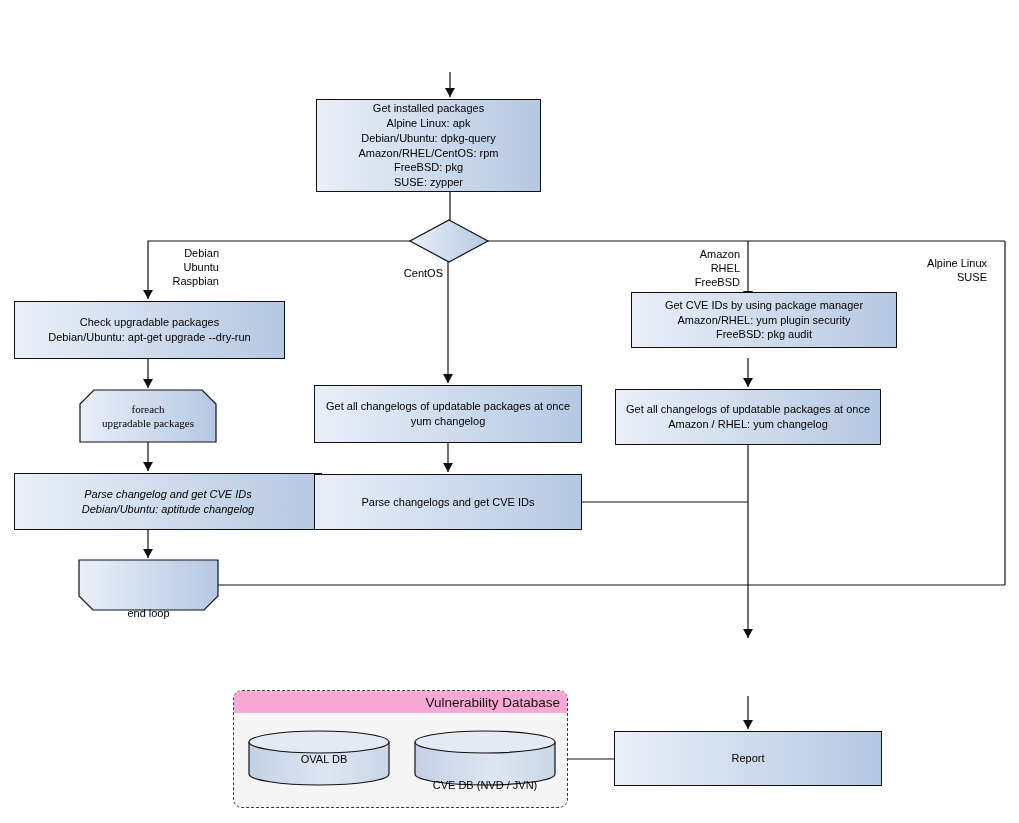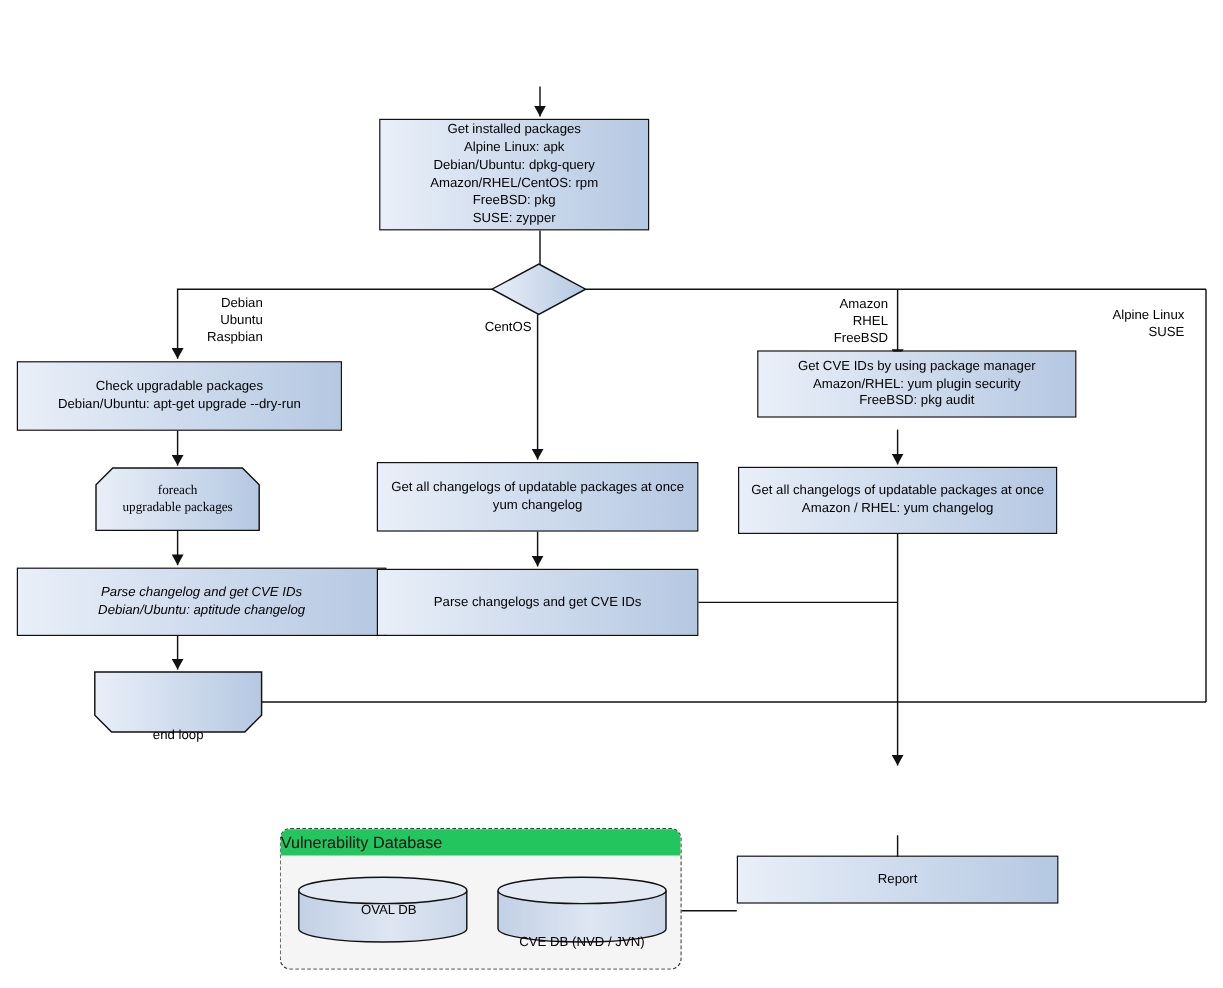--- a/index.html
+++ b/index.html
@@ -56,24 +56,25 @@
     box-sizing: border-box;
     background: #f5f5f5;
     border: 1.5px dashed #3a3a3a;
     border-radius: 9px;
     z-index: 1;
   }
   #db-group-header {
     position: absolute;
     left: 0; top: 0; right: 0;
     height: 22px;
-    background: #22c55e;
+    background: #f9a8d4;
     border-radius: 7px 7px 0 0;
     display: flex;
     align-items: center;
+    justify-content: flex-end;
     padding-right: 7px;
     font-size: 13.5px;
     color: #111;
   }
   .cyl-label {
     position: absolute;
     font-size: 11px;
     text-align: center;
     z-index: 3;
   }
@@ -188,21 +189,21 @@
 Amazon/RHEL: yum plugin security
 FreeBSD: pkg audit</span>
   </div>
 
   <div class="node wide" style="left:615px; top:389px; width:266px; height:56px;">
     <span>Get all changelogs of updatable packages at once
 Amazon / RHEL: yum changelog</span>
   </div>
 
 
-  <div class="node" style="left:614px; top:713px; width:268px; height:40px;">
+  <div class="node" style="left:614px; top:731px; width:268px; height:55px;">
     <span>Report</span>
   </div>
 
   <div class="shape-label" style="left:80px; top:402px; width:136px;font-family:Liberation Serif, serif;">foreach
 upgradable packages</div>
 
   <div class="shape-label" style="left:79px; top:578px; width:139px;margin-top:28px;">end loop</div>
 
   <div class="branch-label" style="left:145px; top:247px; width:74px; text-align:right;">Debian
 Ubuntu

